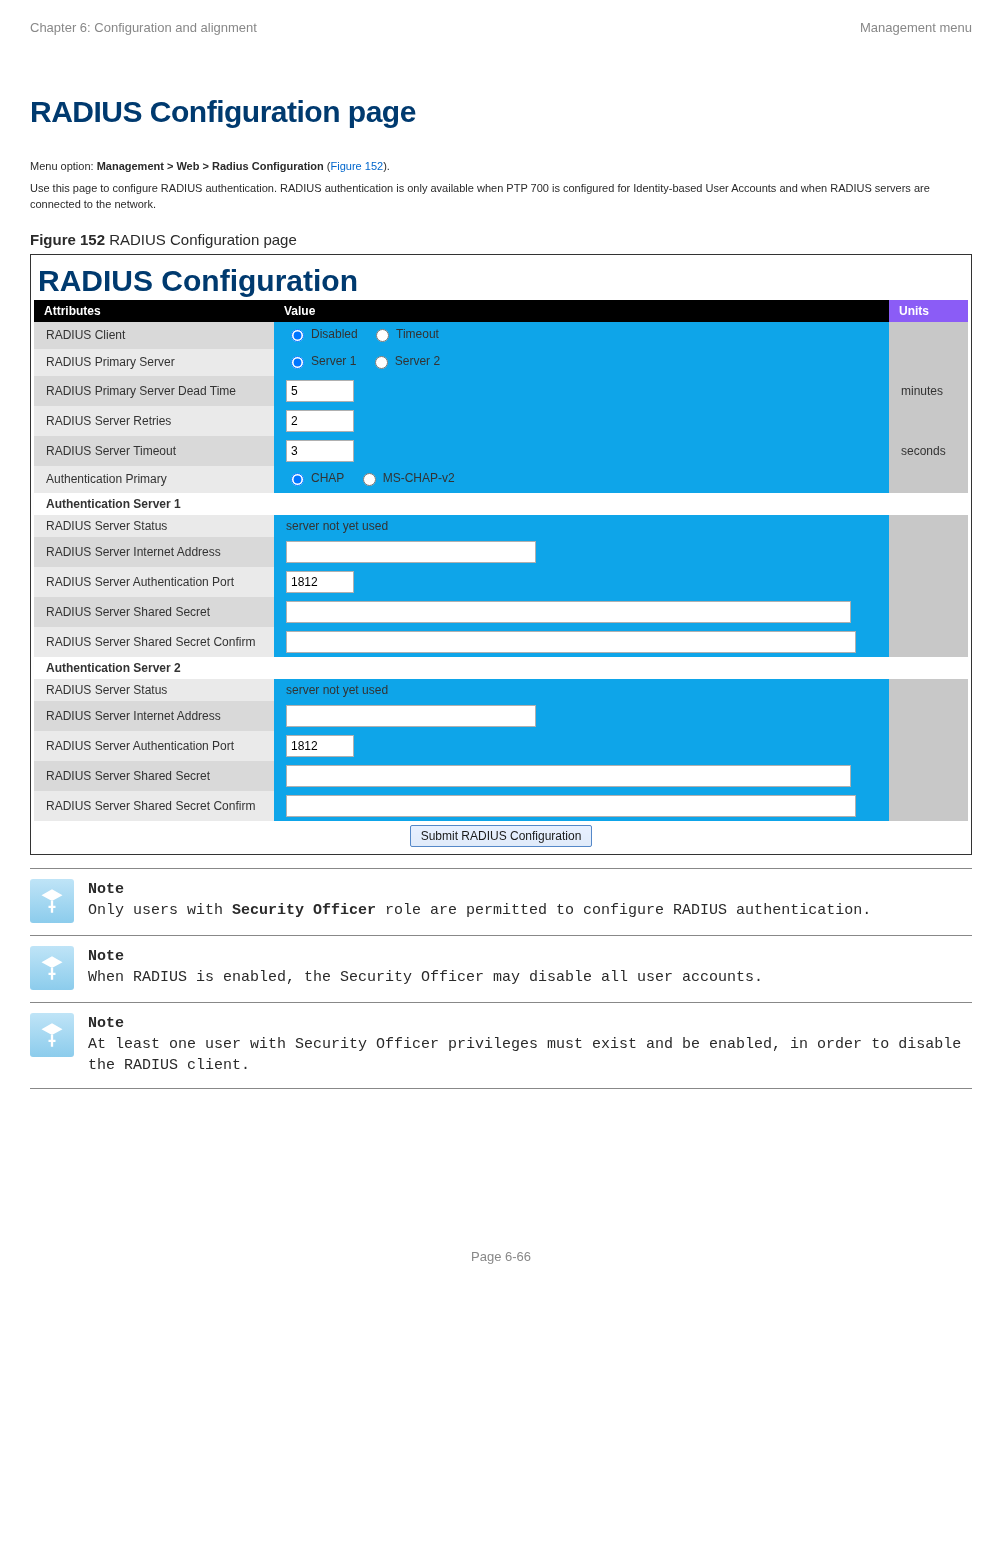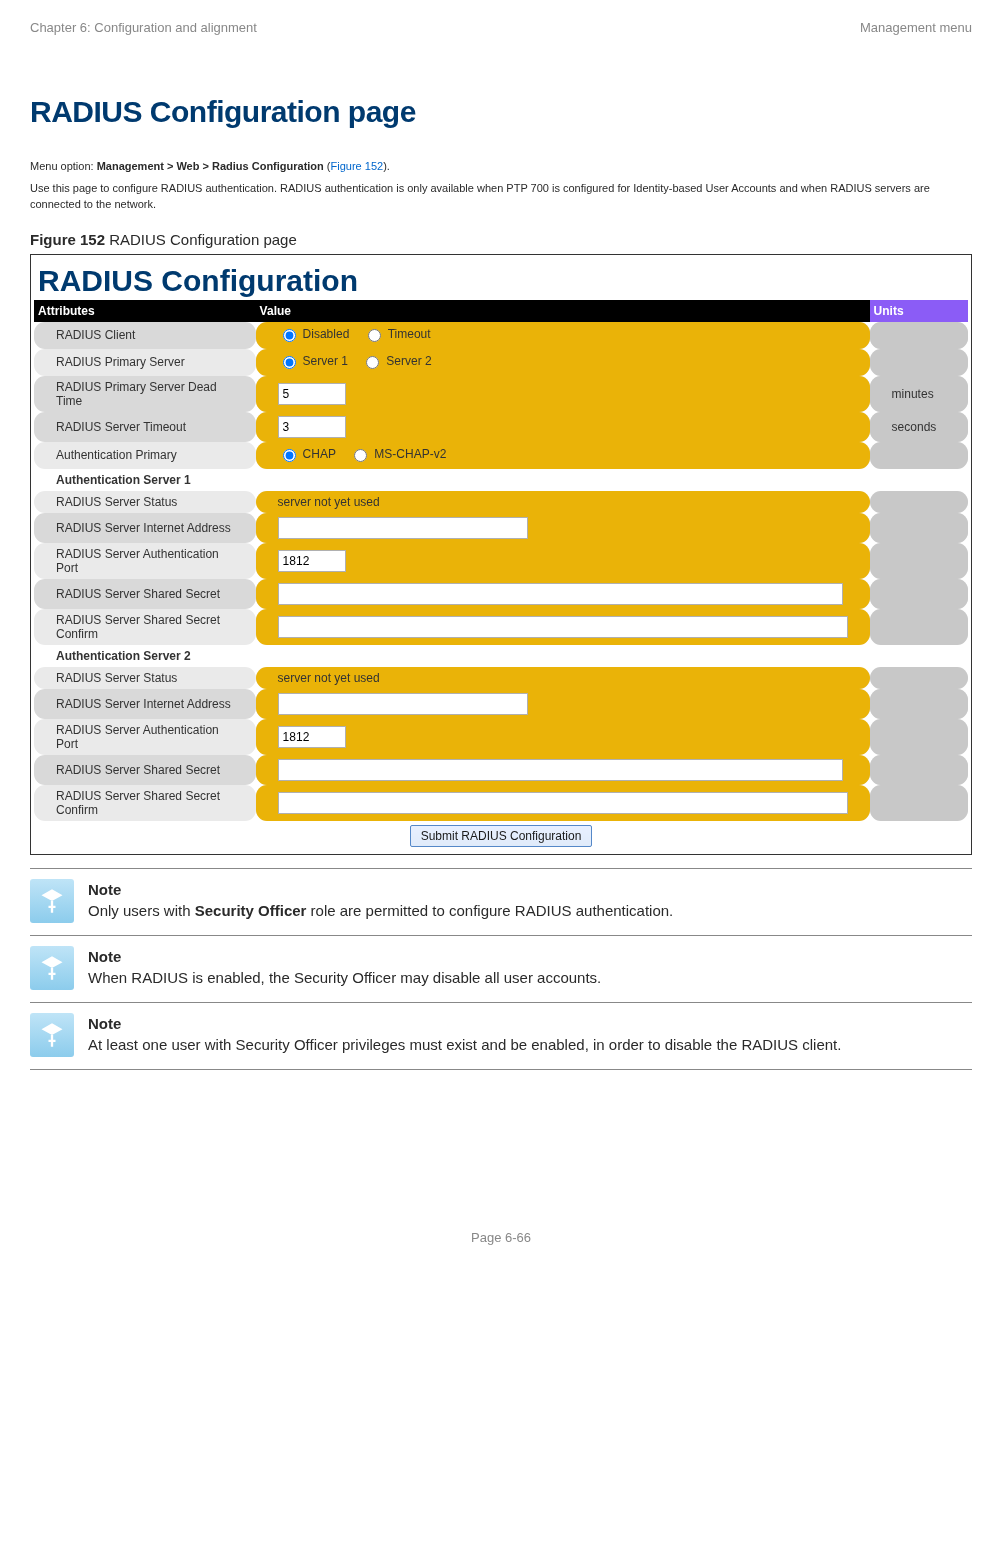--- a/index.html
+++ b/index.html
@@ -56,37 +56,36 @@
 .config-table {
   width: 100%;
   border-collapse: collapse;
   font-family: Arial, Helvetica, sans-serif;
   font-size: 12px;
 }
 .config-table th {
   background: #000;
   color: #fff;
   text-align: left;
-  padding: 4px 4px;
+  padding: 4px 10px;
   font-weight: bold;
   border: none;
   margin-top: 8px;
 }
 .config-table td {
-  padding: 4px 22px;
+  padding: 4px 12px;
   vertical-align: middle;
   font-size: 12px;
-  border-radius: 11px;
 }
 .row-odd { background: #d9d9d9; }
 .row-even { background: #eaeaea; }
 .row-subhead { background: #fff; font-weight: bold; }
 .col-attr { width: 220px; }
 .col-units { width: 55px; background: #c8c8c8; }
-.val-cell-main { background: #eab308; }
+.val-cell-main { background: #0ea5e9; }
 .config-table tr td:first-child { color: #333; }
 input.txt {
   font-family: Arial, sans-serif;
   font-size: 12px;
   border: 1px solid #b0b0b0;
   height: 18px;
   padding: 1px 4px;
   box-sizing: content-box;
 }
 .txt-short { width: 58px; }
@@ -105,20 +104,21 @@
   cursor: pointer;
 }
 .notes { margin-top: 14px; }
 .note-block {
   display: flex;
   gap: 14px;
   border-top: 1px solid #888;
   border-bottom: 1px solid #888;
   padding: 10px 0 12px 0;
   margin-top: -1px;
+  font-family: Liberation Mono, monospace;
 }
 .note-icon {
   width: 44px; height: 44px;
   flex: 0 0 44px;
   background: linear-gradient(#bfe4f7, #8cccec);
   border-radius: 3px;
   display: flex; align-items: center; justify-content: center;
   color: #fff;
   font-weight: bold;
   font-size: 26px;
@@ -187,20 +187,25 @@
         </td>
         <td class="col-units"></td>
       </tr>
 
       <tr class="row-odd">
         <td>RADIUS Primary Server Dead Time</td>
         <td class="val-cell-main"><input class="txt txt-short" value="5" style=""></td>
         <td class="col-units">minutes</td>
       </tr>
 
+      <tr class="row-even">
+        <td>RADIUS Server Retries</td>
+        <td class="val-cell-main"><input class="txt txt-short" value="2" style=""></td>
+        <td class="col-units"></td>
+      </tr>
 
       <tr class="row-odd">
         <td>RADIUS Server Timeout</td>
         <td class="val-cell-main"><input class="txt txt-short" value="3" style=""></td>
         <td class="col-units">seconds</td>
       </tr>
 
       <tr class="row-even">
         <td>Authentication Primary</td>
         <td class="val-cell-main">

